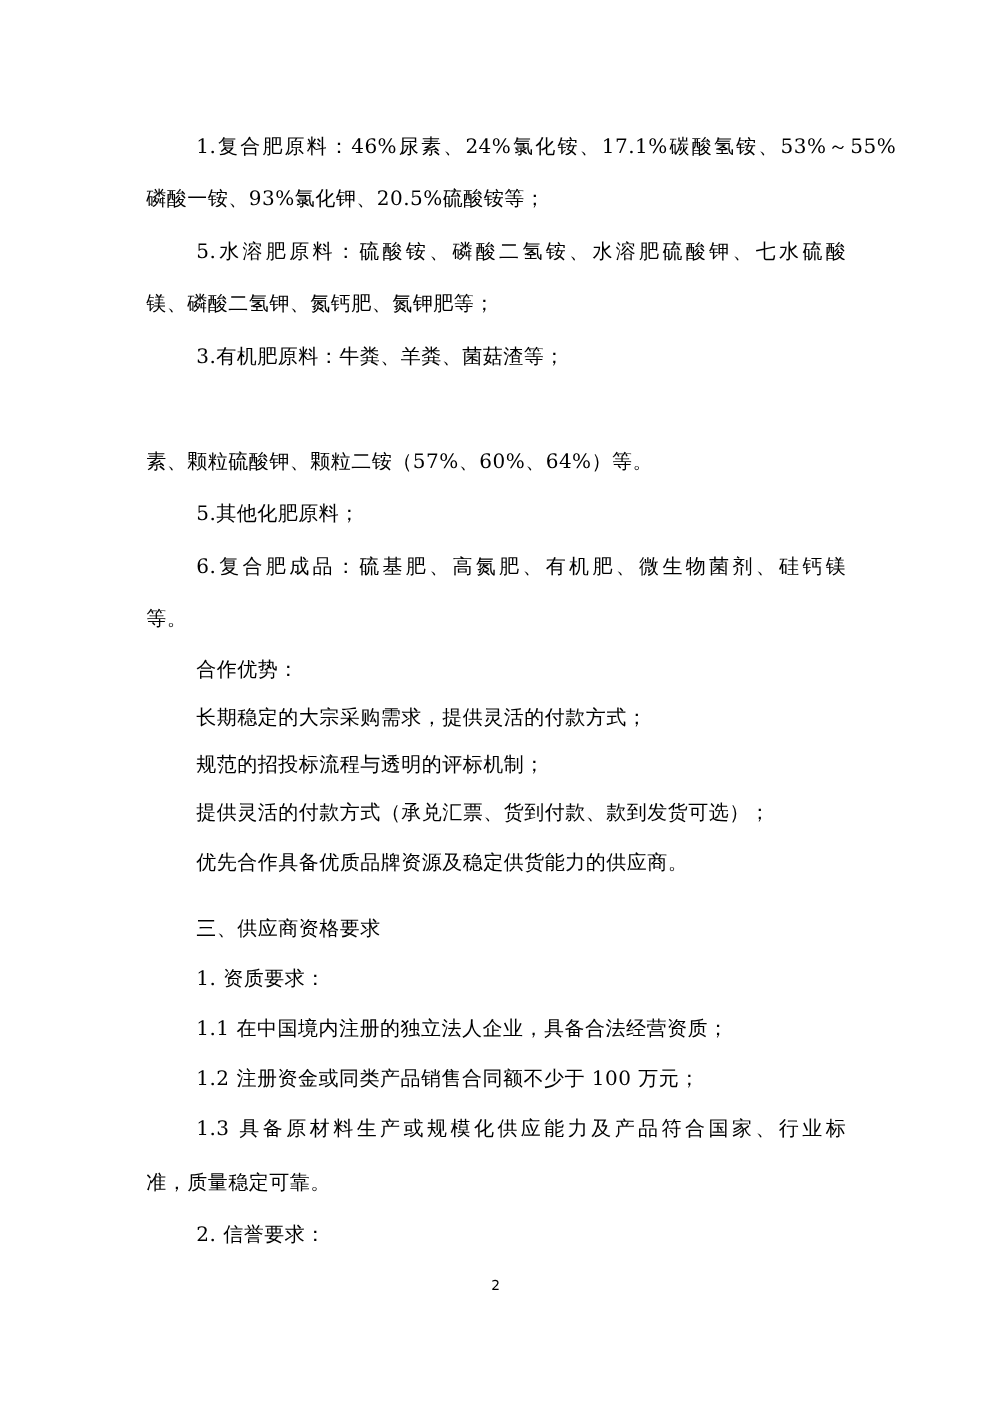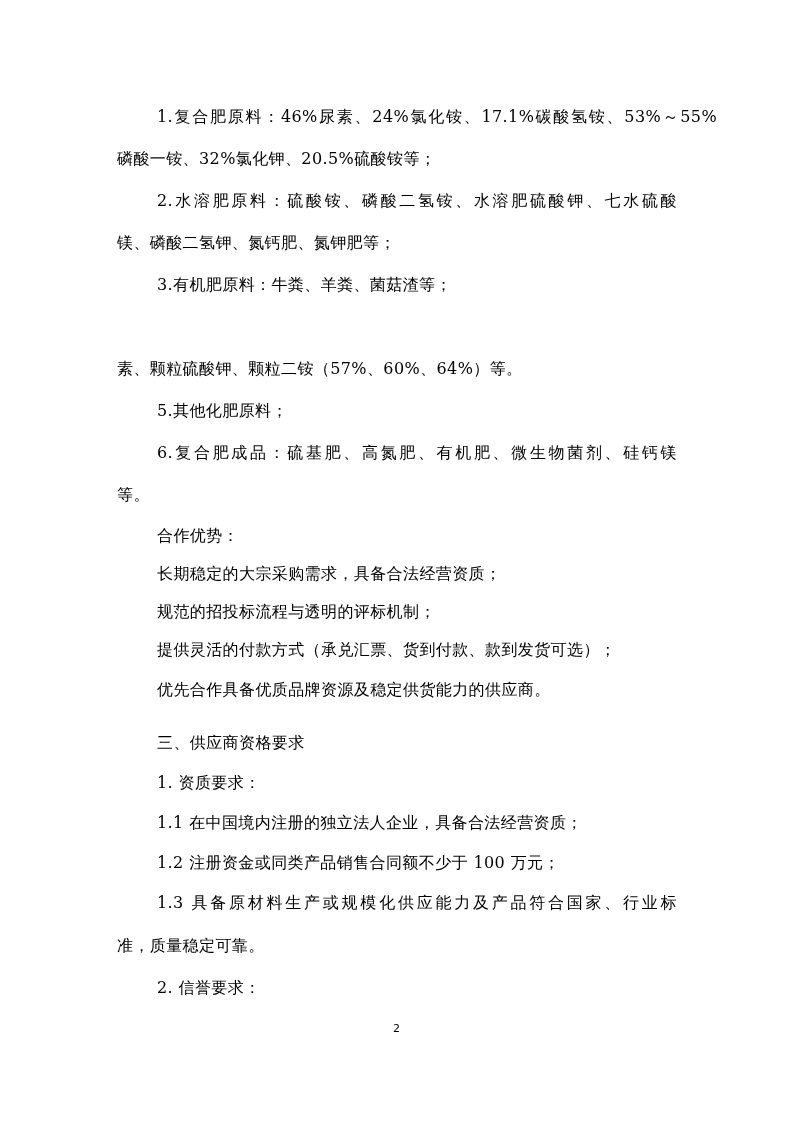--- a/index.html
+++ b/index.html
@@ -12,30 +12,30 @@
   .justify { text-align: justify; text-align-last: justify; }
   .heading { font-weight: normal; }
   .pagenum { position: absolute; top: 1022px; left: 0; width: 793px; text-align: center;
              font-size: 11px; font-family: "DejaVu Sans", sans-serif; }
 </style>
 </head>
 <body>
 
 <div class="page">
   <div class="line indent justify" style="top:105px">1.复合肥原料：46%尿素、24%氯化铵、17.1%碳酸氢铵、53%～55%</div>
-  <div class="line" style="top:147px">磷酸一铵、32%氯化钾、20.5%硫酸铵等；</div>
-  <div class="line indent justify" style="top:189px; width:520px">2.水溶肥原料：硫酸铵、磷酸二氢铵、水溶肥硫酸钾、七水硫酸</div>
+  <div class="line" style="top:147px">磷酸一铵、93%氯化钾、20.5%硫酸铵等；</div>
+  <div class="line indent justify" style="top:189px; width:520px">5.水溶肥原料：硫酸铵、磷酸二氢铵、水溶肥硫酸钾、七水硫酸</div>
   <div class="line" style="top:231px">镁、磷酸二氢钾、氮钙肥、氮钾肥等；</div>
   <div class="line indent" style="top:273px">3.有机肥原料：牛粪、羊粪、菌菇渣等；</div>
   <div class="line" style="top:357px">素、颗粒硫酸钾、颗粒二铵（57%、60%、64%）等。</div>
   <div class="line indent" style="top:399px">5.其他化肥原料；</div>
   <div class="line indent justify" style="top:441px; width:520px">6.复合肥成品：硫基肥、高氮肥、有机肥、微生物菌剂、硅钙镁</div>
   <div class="line" style="top:483px">等。</div>
   <div class="line indent" style="top:524px">合作优势：</div>
-  <div class="line indent" style="top:562px">长期稳定的大宗采购需求，具备合法经营资质；</div>
+  <div class="line indent" style="top:562px">长期稳定的大宗采购需求，提供灵活的付款方式；</div>
   <div class="line indent" style="top:600px">规范的招投标流程与透明的评标机制；</div>
   <div class="line indent" style="top:678px">优先合作具备优质品牌资源及稳定供货能力的供应商。</div>
   <div class="line indent" style="top:638px">提供灵活的付款方式（承兑汇票、货到付款、款到发货可选）；</div>
   <div class="line indent heading" style="top:731px">三、供应商资格要求</div>
   <div class="line indent" style="top:771px">1. 资质要求：</div>
   <div class="line indent" style="top:811px">1.1 在中国境内注册的独立法人企业，具备合法经营资质；</div>
   <div class="line indent" style="top:851px">1.2 注册资金或同类产品销售合同额不少于 100 万元；</div>
   <div class="line indent justify" style="top:891px; width:520px">1.3 具备原材料生产或规模化供应能力及产品符合国家、行业标</div>
   <div class="line" style="top:934px">准，质量稳定可靠。</div>
   <div class="line indent" style="top:976px">2. 信誉要求：</div>

